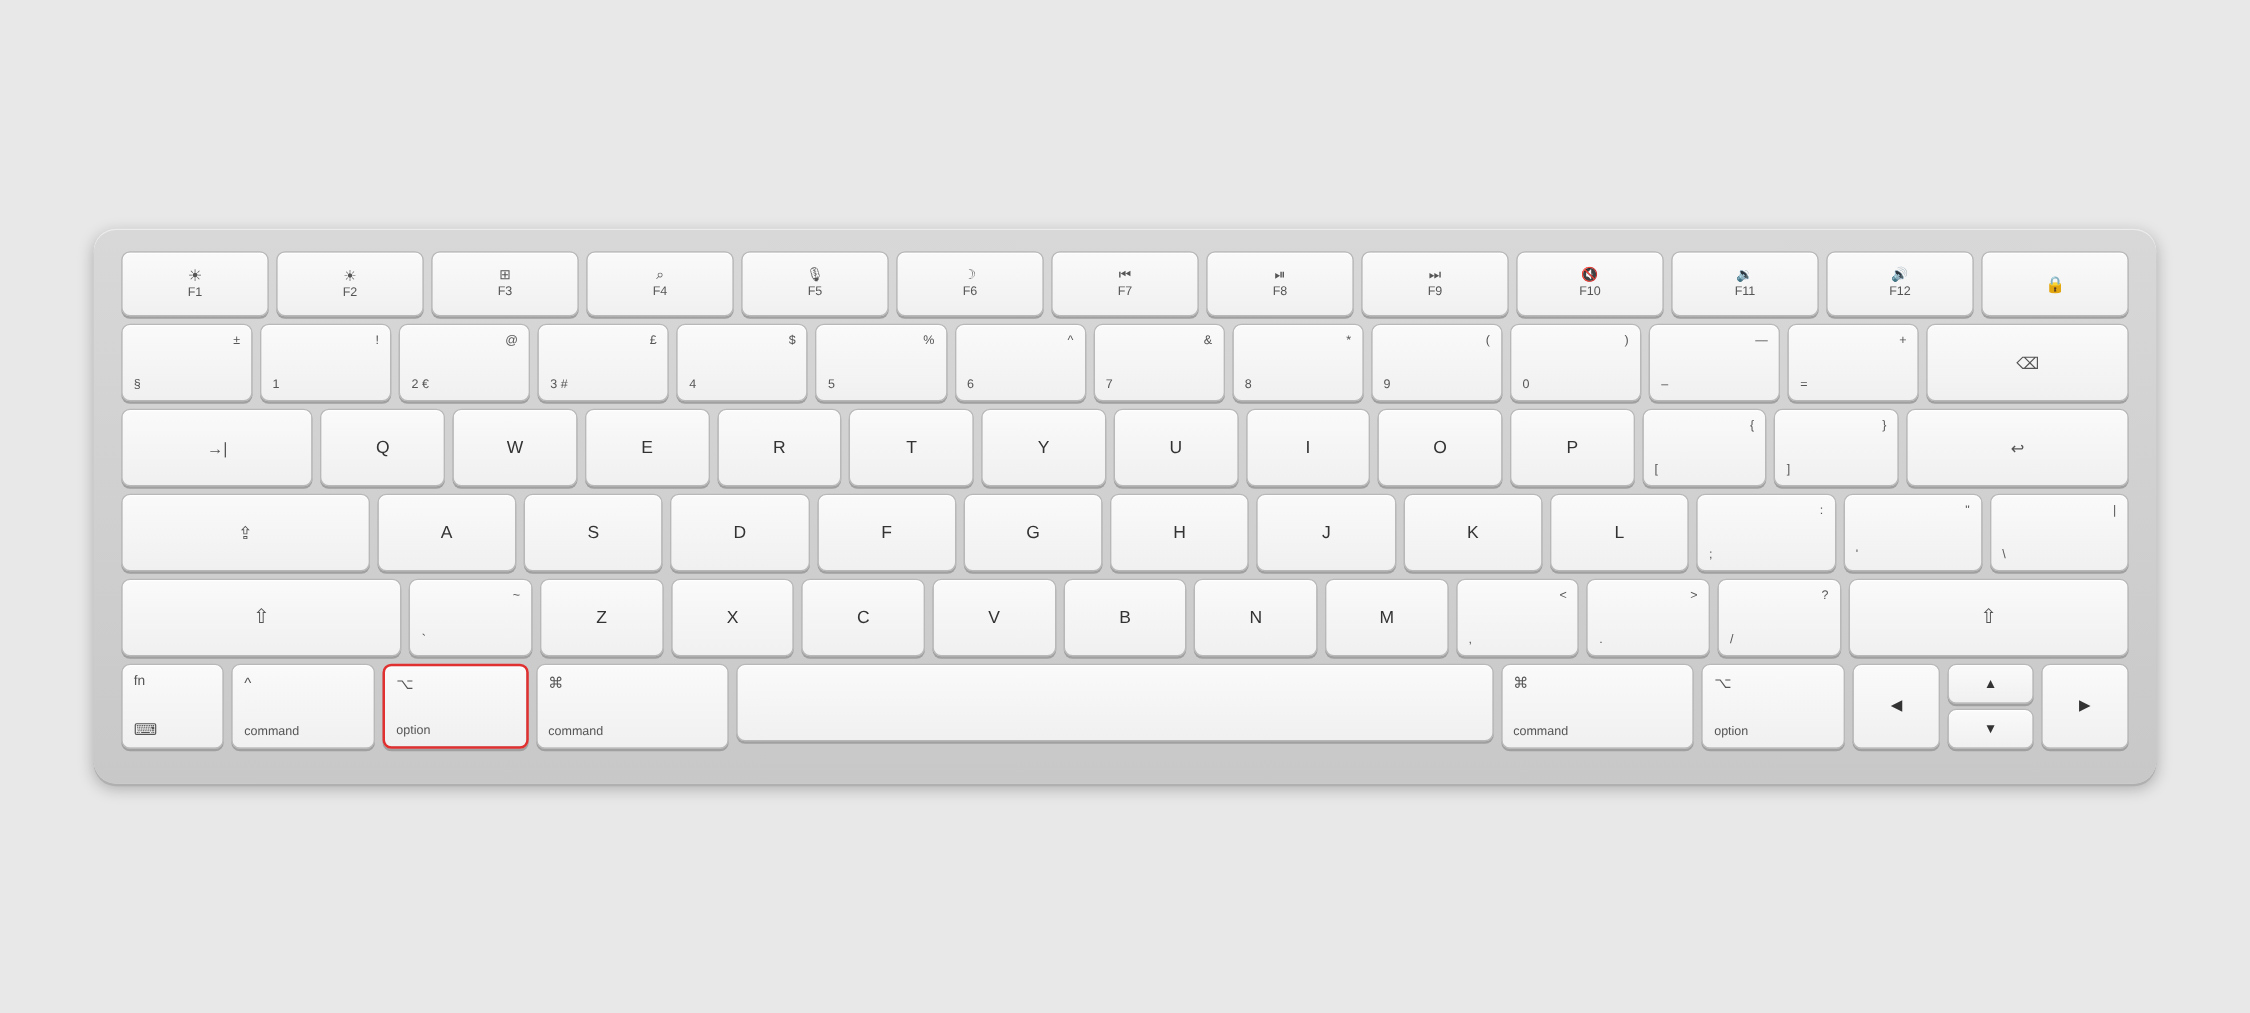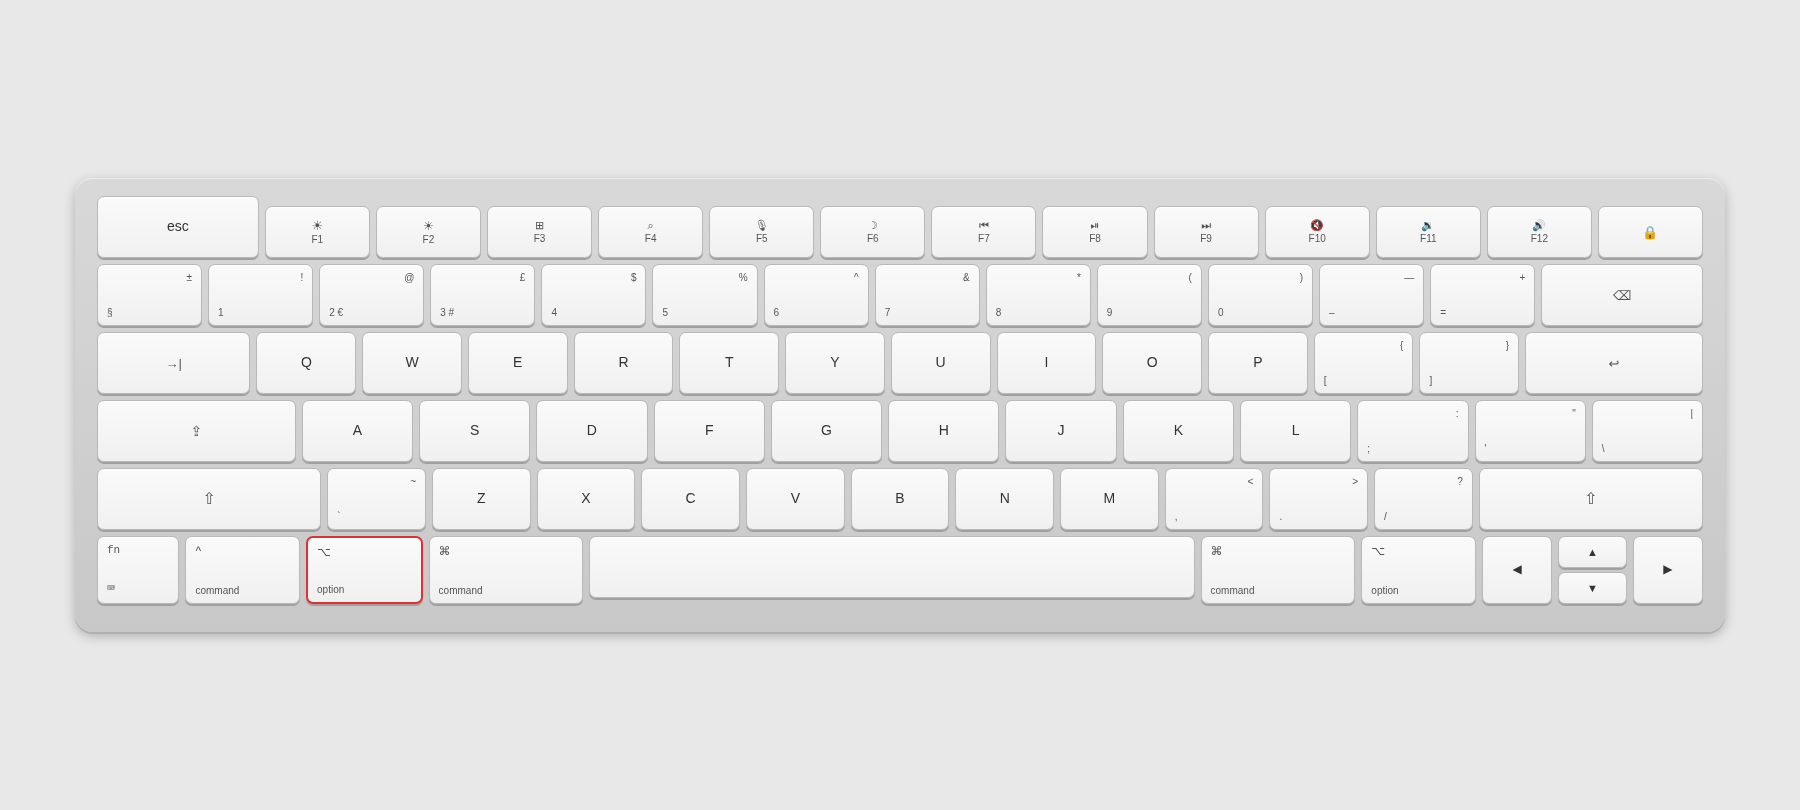--- a/index.html
+++ b/index.html
@@ -100,21 +100,21 @@
     .key.fn-row { flex: 1; height: 52px; }
 
     .key.tab { flex: 1.55; }
     .key.caps { flex: 1.8; }
     .key.shift-l { flex: 2.3; }
     .key.shift-r { flex: 2.3; }
     .key.backspace { flex: 1.55; }
     .key.return { flex: 1.8; height: 62px; }
 
     .key.space { flex: 7.5; }
-    .key.fn-key { flex: 1; height: 68px; font-family: Liberation Mono, monospace; }
+    .key.fn-key { flex: 1; height: 68px; }
     .key.control-key { flex: 1.4; height: 68px; }
     .key.option-key { flex: 1.4; height: 68px; }
     .key.command-key { flex: 1.9; height: 68px; }
     .key.command-key-r { flex: 1.9; height: 68px; }
     .key.option-key-r { flex: 1.4; height: 68px; }
 
     .key.option-key.highlighted {
       border: 2.5px solid #e03030;
       box-shadow:
         0 2px 0 #a0a0a0,
@@ -122,23 +122,20 @@
     }
 
     .lock-key { flex: 1; height: 52px; }
   </style>
 </head>
 <body>
 
 <div class="keyboard">
 
   <div class="key-row">
-    <div class="key esc">
-      <span class="primary">esc</span>
-    </div>
     <div class="key fn-row">
       <span class="icon">☀</span>
       <span class="label-small">F1</span>
     </div>
     <div class="key fn-row">
       <span class="icon" style="font-size:12px">☀</span>
       <span class="label-small">F2</span>
     </div>
     <div class="key fn-row">
       <span class="icon" style="font-size:11px">⊞</span>

